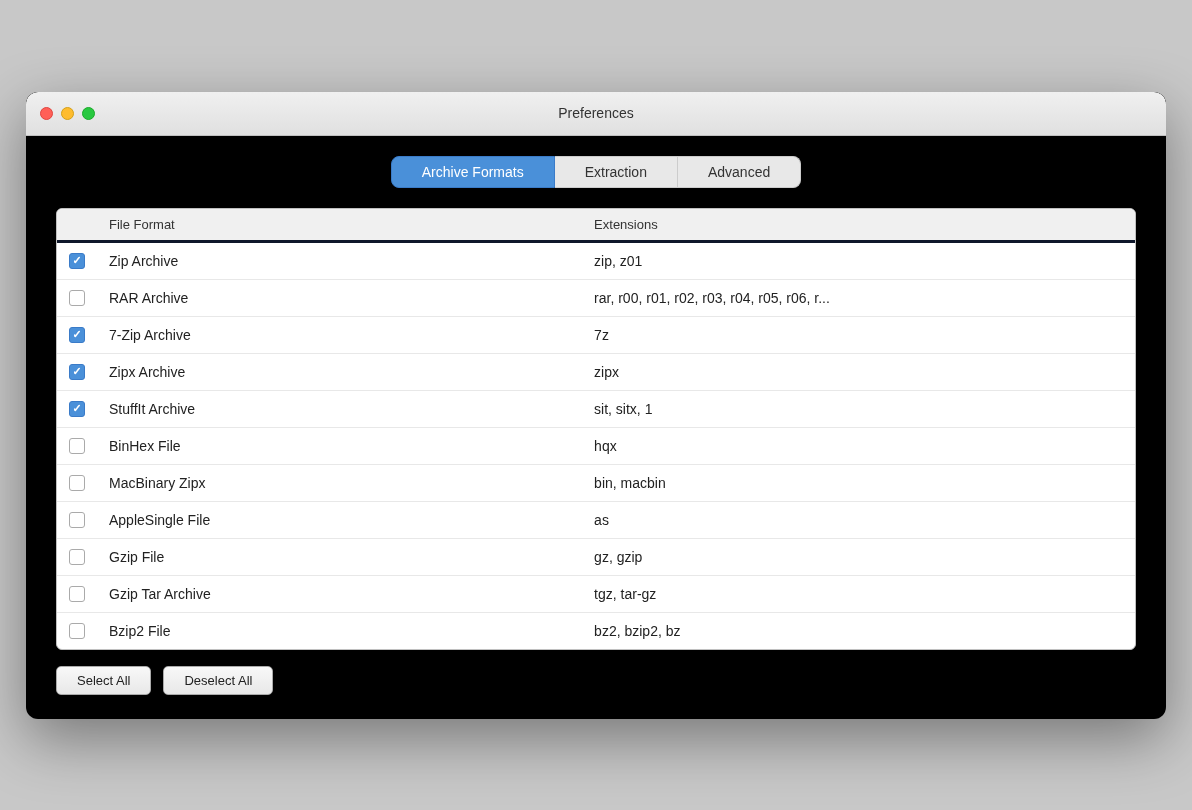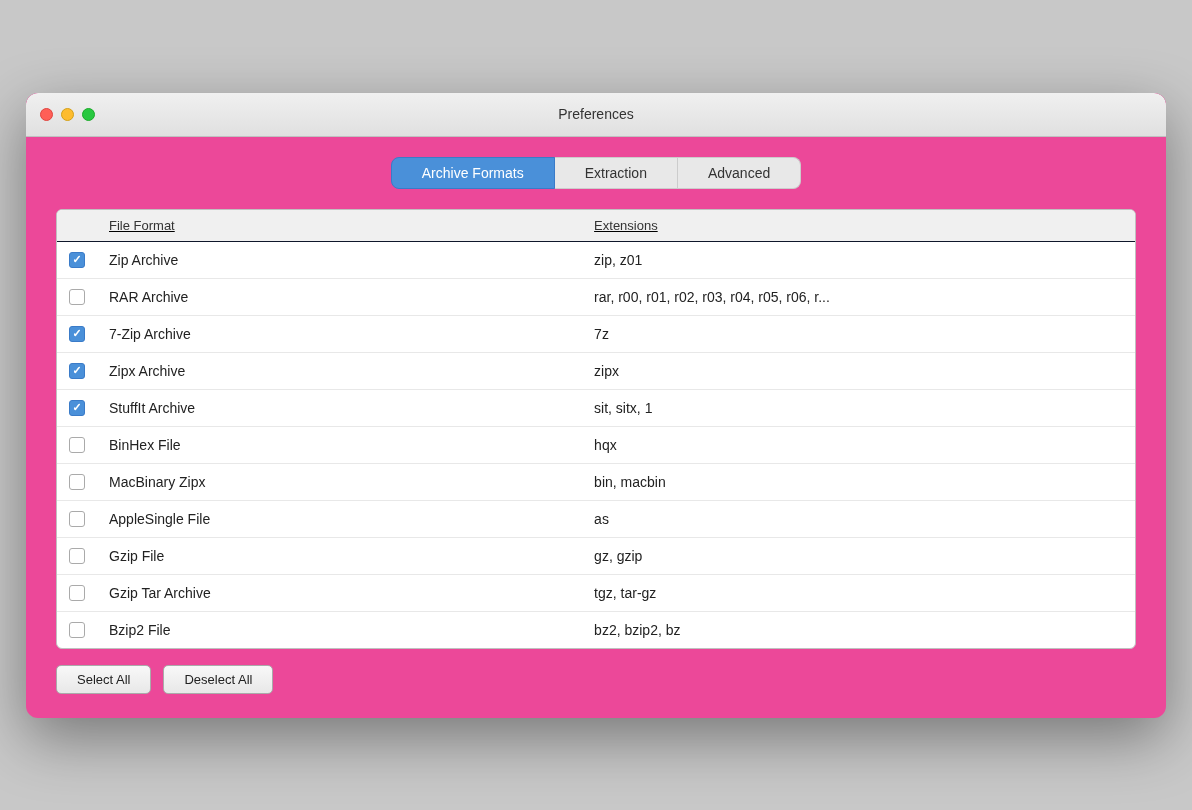--- a/index.html
+++ b/index.html
@@ -14,21 +14,21 @@
       display: flex;
       justify-content: center;
       align-items: center;
       width: 1192px;
       height: 810px;
       overflow: hidden;
     }
 
     .window {
       width: 1140px;
-      background: #ec4899;
+      background: #000000;
       border-radius: 12px;
       box-shadow: 0 20px 60px rgba(0,0,0,0.4);
       overflow: hidden;
     }
 
     .titlebar {
       background: linear-gradient(to bottom, #f0f0f0, #e0e0e0);
       height: 44px;
       display: flex;
       align-items: center;
@@ -122,22 +122,21 @@
     }
 
     
     .file-table {
       width: 100%;
       border-collapse: collapse;
     }
 
     .file-table thead tr {
       background: #f0f0f0;
-      border-bottom: 1px solid #0f172a;
-      text-decoration: underline;
+      border-bottom: 3px solid #0f172a;
     }
 
     .file-table thead th {
       padding: 8px 12px;
       text-align: left;
       font-size: 13px;
       font-weight: 500;
       color: #333;
     }
 

